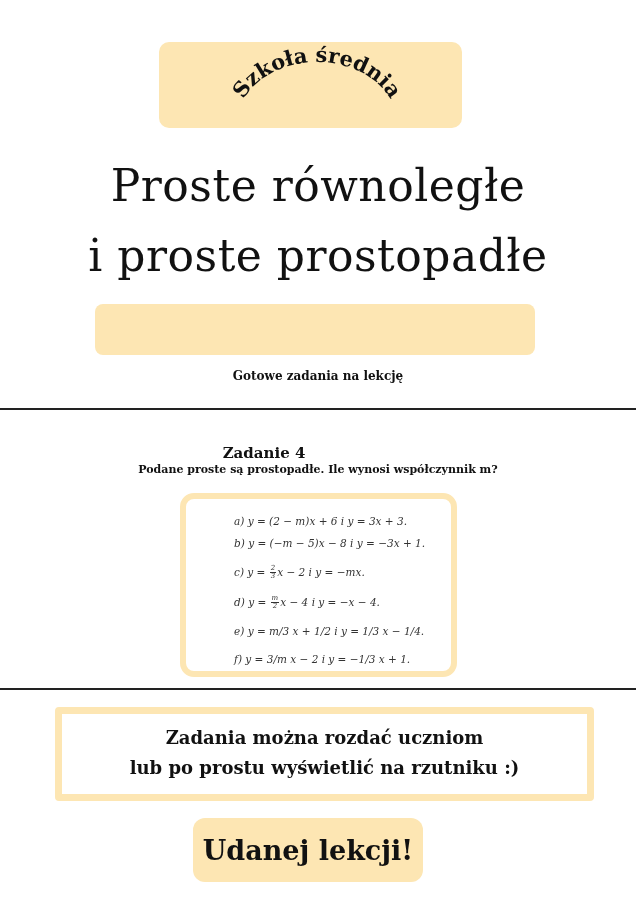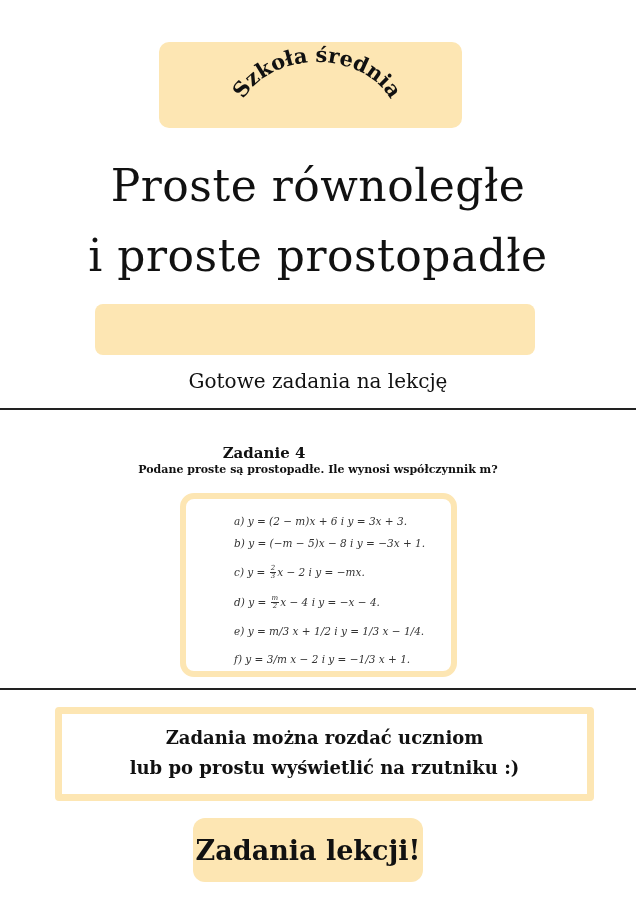--- a/index.html
+++ b/index.html
@@ -7,21 +7,21 @@
            font-family: "DejaVu Serif", serif; color: #111; }
     .abs { position: absolute; }
     .badge { left: 159px; top: 42px; width: 303px; height: 86px; background: #fde6b3;
              border-radius: 10px; }
     .badge svg { position: absolute; left: 0; top: 0; }
     .title { left: 0; width: 636px; text-align: center; font-weight: normal; font-size: 44px;
              letter-spacing: 0.5px; }
     .t1 { top: 160px; }
     .t2 { top: 230px; }
     .bar { left: 95px; top: 304px; width: 440px; height: 51px; background: #fde6b3; border-radius: 8px; }
-    .sub { left: 0; width: 636px; top: 369px; text-align: center; font-weight: normal; font-size: 20px; }
+    .sub { left: 0; width: 636px; top: 369px; text-align: center; font-weight: bold; font-size: 12px; }
     .rule { left: 0; width: 636px; height: 2px; background: #222; }
     .r1 { top: 408px; }
     .r2 { top: 688px; }
     .task { left: 0; width: 528px; top: 418px; text-align: center; font-weight: bold; font-size: 15px; margin-top: 26px; }
     .q { left: 0; width: 636px; top: 463px; text-align: center; font-weight: bold; font-size: 11px; }
     .exbox { left: 180px; top: 493px; width: 265px; height: 172px; border: 6px solid #fde6b3;
              border-radius: 14px; background: #fff; }
     .ex { position: absolute; left: 48px; font-family: "DejaVu Serif", serif; font-style: italic;
           font-size: 10.5px; color: #333; white-space: nowrap; }
     .frac { display: inline-block; vertical-align: middle; text-align: center; font-size: 7px;
@@ -88,13 +88,13 @@
   </div>
 </div>
 
 <div class="abs rule r2"></div>
 
 <div class="abs note">
   <div class="note-line" style="top:13px">Zadania można rozdać uczniom</div>
   <div class="note-line" style="top:43px">lub po prostu wyświetlić na rzutniku :)</div>
 </div>
 
-<div class="abs cta">Zadania lekcji!</div>
+<div class="abs cta">Udanej lekcji!</div>
 
 </body></html>

